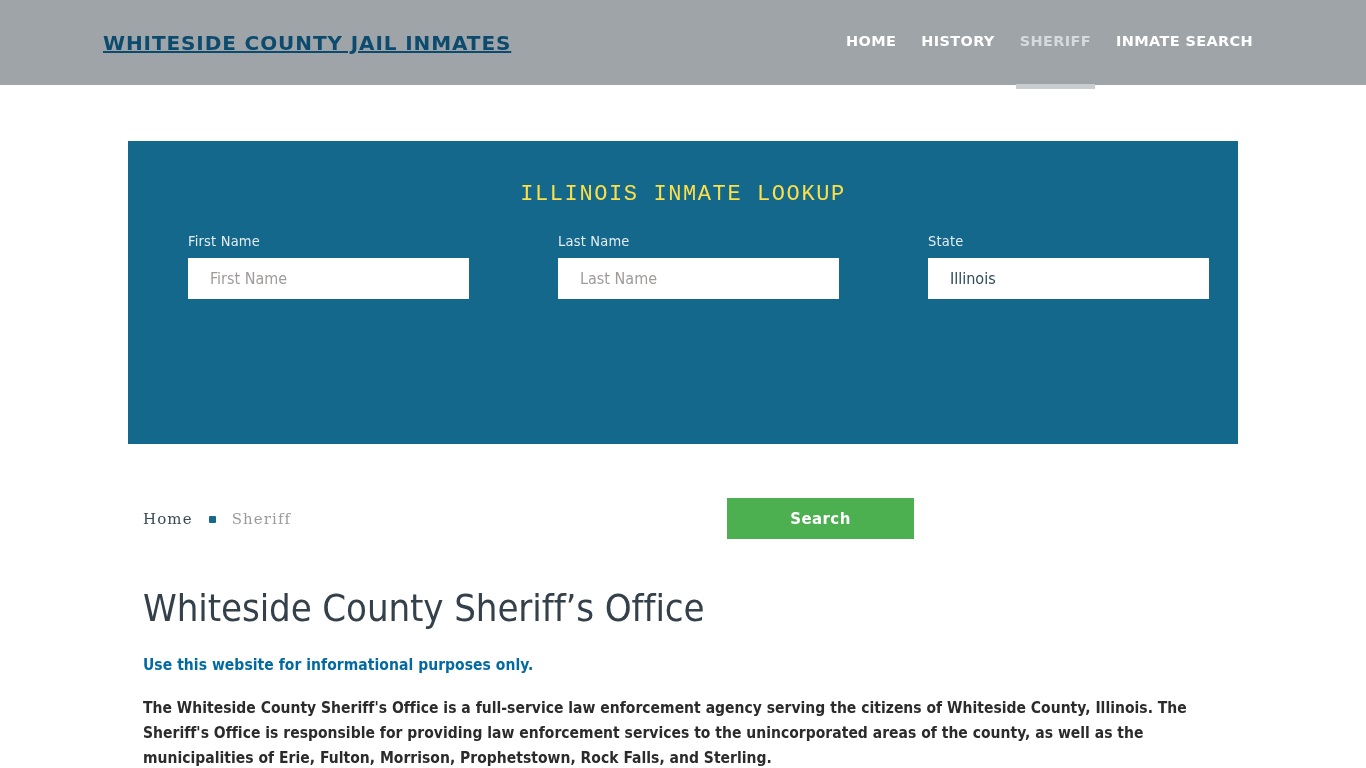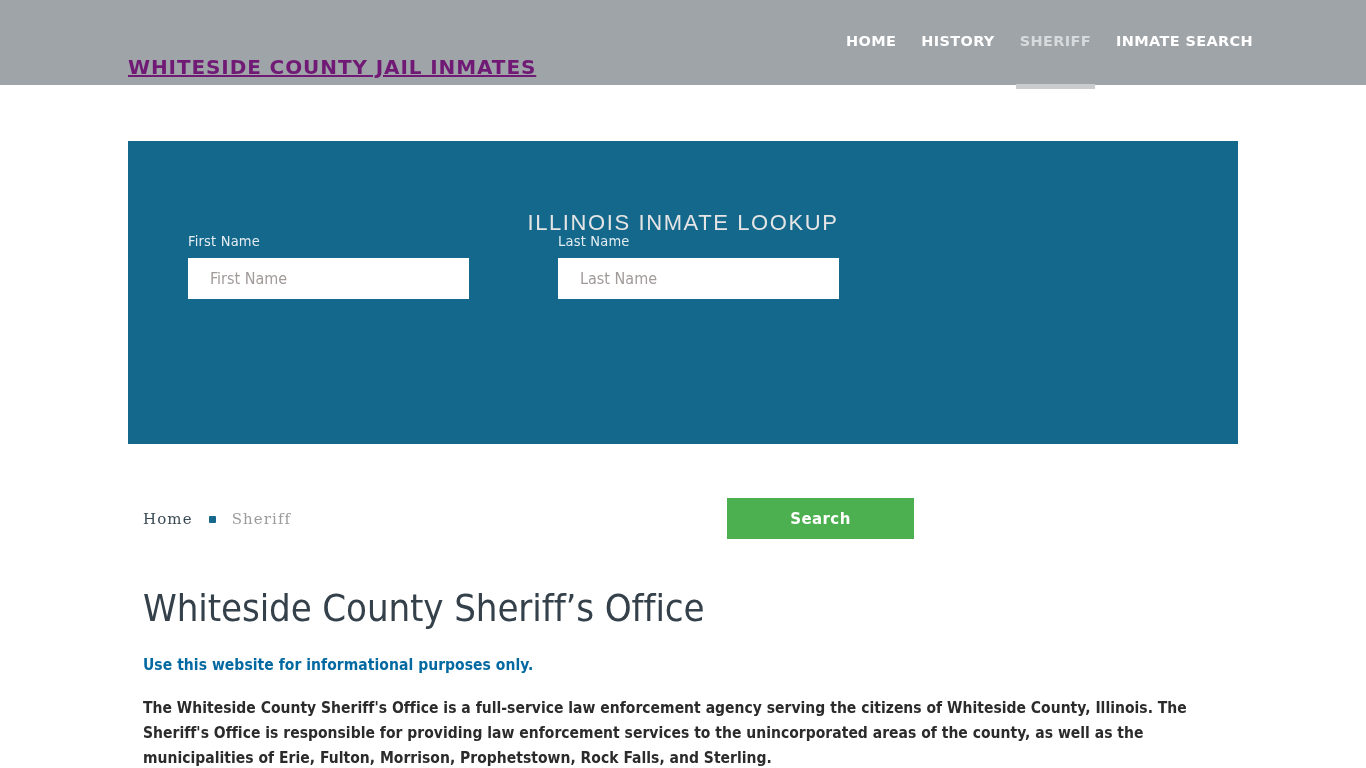--- a/index.html
+++ b/index.html
@@ -18,30 +18,29 @@
   .site-header {
     position: relative;
     width: 1366px;
     height: 85px;
     background: #9fa4a8;
     display: flex;
     align-items: center;
   }
   .brand {
     position: absolute;
-    left: 128px;
+    left: 103px;
     top: 31px;
-    color: #701a75;
+    color: #0c4a6e;
     font-family: "DejaVu Sans", sans-serif;
     font-size: 20px;
     font-weight: bold;
     letter-spacing: 0.9px;
     text-transform: uppercase;
     white-space: nowrap;
-    margin-top: 24px;
   }
   .main-nav {
     position: absolute;
     right: 113px;
     top: 33px;
     display: flex;
     align-items: flex-start;
     gap: 25px;
   }
   .nav-item {
@@ -78,27 +77,26 @@
     width: 1110px;
     height: 303px;
     background: #14688c;
   }
   .lookup-title {
     position: absolute;
     left: 0;
     right: 0;
     top: 41px;
     text-align: center;
-    color: #e5e5e5;
-    font-family: Liberation Sans, sans-serif;
+    color: #fde047;
+    font-family: Liberation Mono, monospace;
     font-size: 22px;
     font-weight: 500;
     letter-spacing: 1.6px;
     text-transform: uppercase;
-    margin-top: 28px;
   }
   .field-row {
     position: absolute;
     left: 0;
     top: 92px;
     width: 1304px;
     display: flex;
   }
   .field {
     width: 370px;
@@ -227,20 +225,24 @@
     <div class="field">
       <div class="field-label">First Name</div>
       <input class="field-input" type="text" placeholder="First Name" style="">
     </div>
 
     <div class="field">
       <div class="field-label">Last Name</div>
       <input class="field-input" type="text" placeholder="Last Name" style="">
     </div>
 
+    <div class="field">
+      <div class="field-label">State</div>
+      <input class="field-input" type="text" value="Illinois" style="">
+    </div>
   </div>
 
   <button class="search-button">Search</button>
 </section>
 
 <main class="content">
   <div class="breadcrumb">
     <a class="crumb-link" href="#">Home</a>
     <span class="crumb-sep"></span>
     <span class="crumb-current">Sheriff</span>

